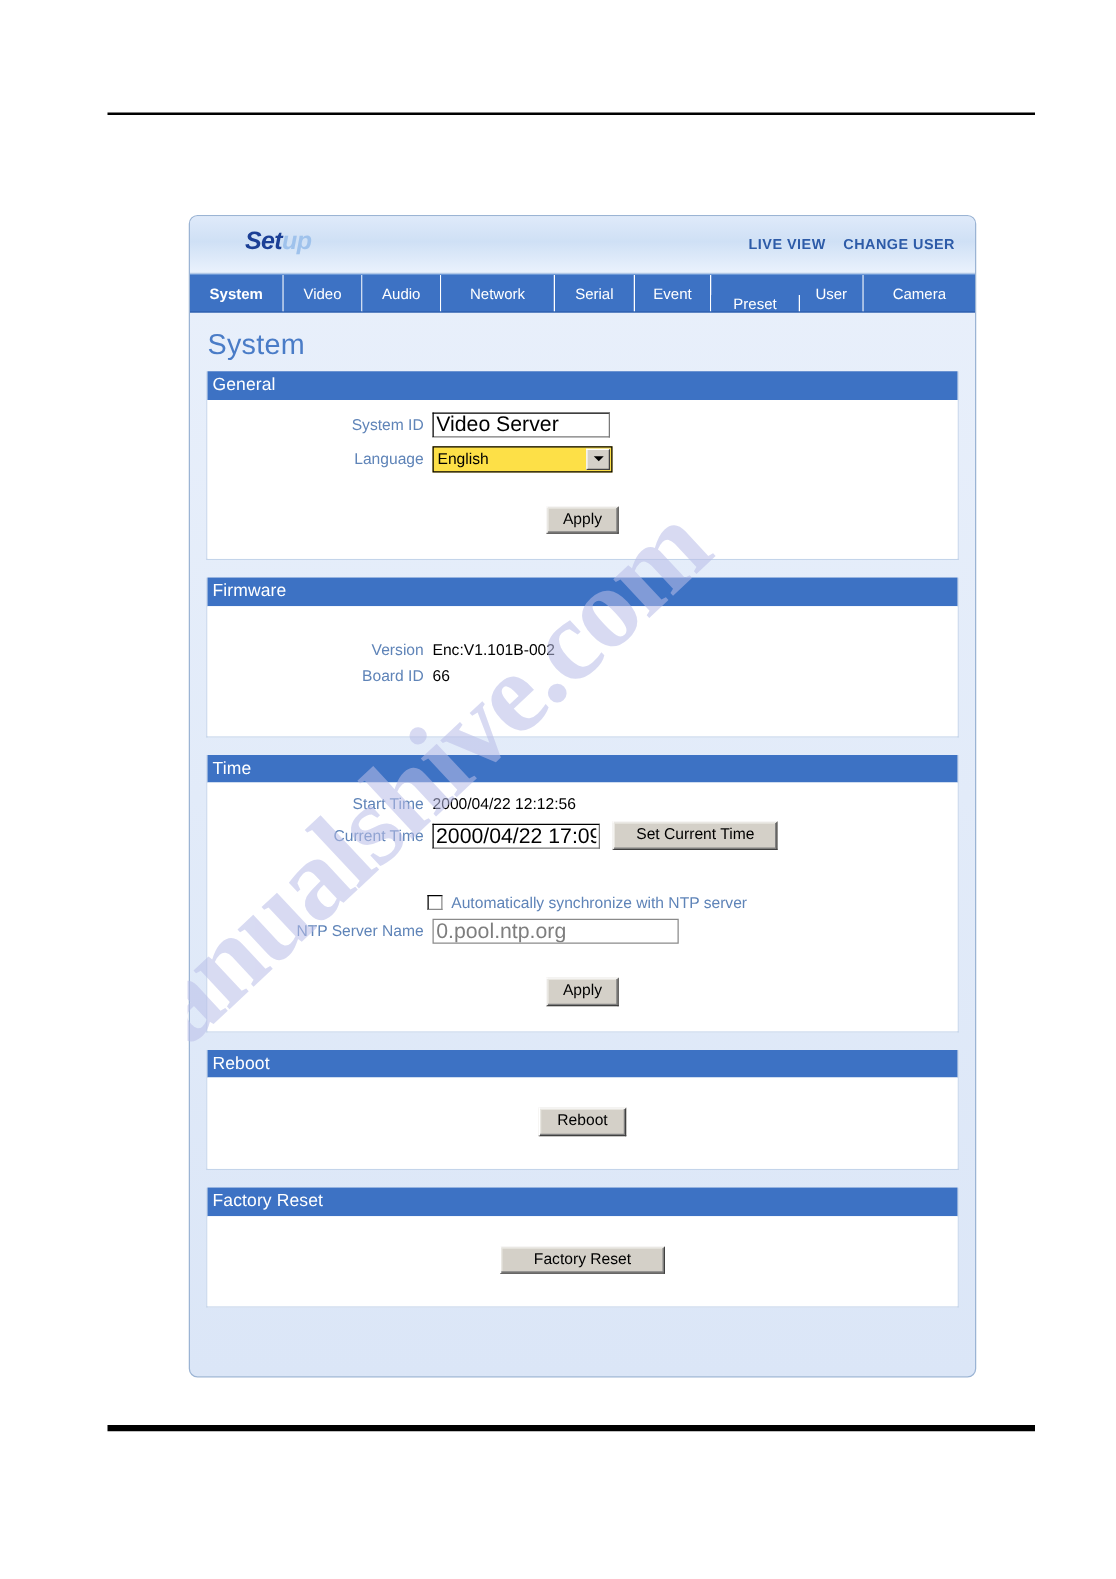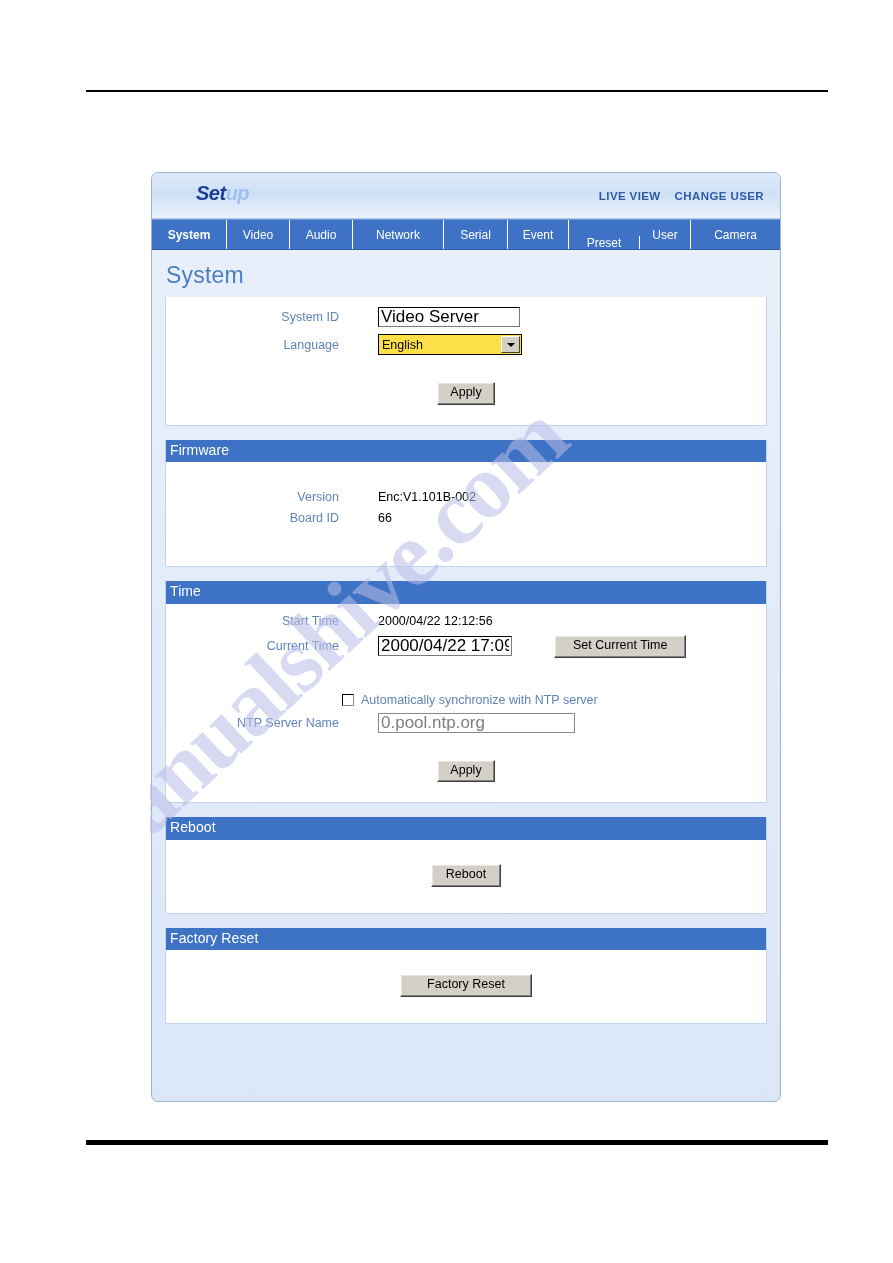--- a/index.html
+++ b/index.html
@@ -174,21 +174,20 @@
   .panel-body {
     background: #ffffff;
     padding: 10px 0 10px 0;
   }
 
   
   .row {
     display: flex;
     align-items: center;
     margin: 0 0 7px 0;
-    gap: 32px;
   }
   .row-label {
     width: 180px;
     text-align: right;
     padding-right: 7px;
     color: #5f84b8;
     font-size: 12.5px;
     box-sizing: border-box;
     white-space: nowrap;
   }
@@ -317,20 +316,21 @@
     <div class="tab tab-pre">Preset</div>
     <div class="tab tab-usr">User</div>
     <div class="tab tab-cam">Camera</div>
   </div>
 
   <div class="app-body">
 
     <div class="page-title">System</div>
 
     <div class="panel">
+      <div class="panel-head">General</div>
       <div class="panel-body">
 
         <div class="row">
           <div class="row-label">System ID</div>
           <input class="txt" style="width: 142px;" value="Video Server">
         </div>
 
         <div class="row">
           <div class="row-label">Language</div>
           <div class="sel" style="width:144px;">

